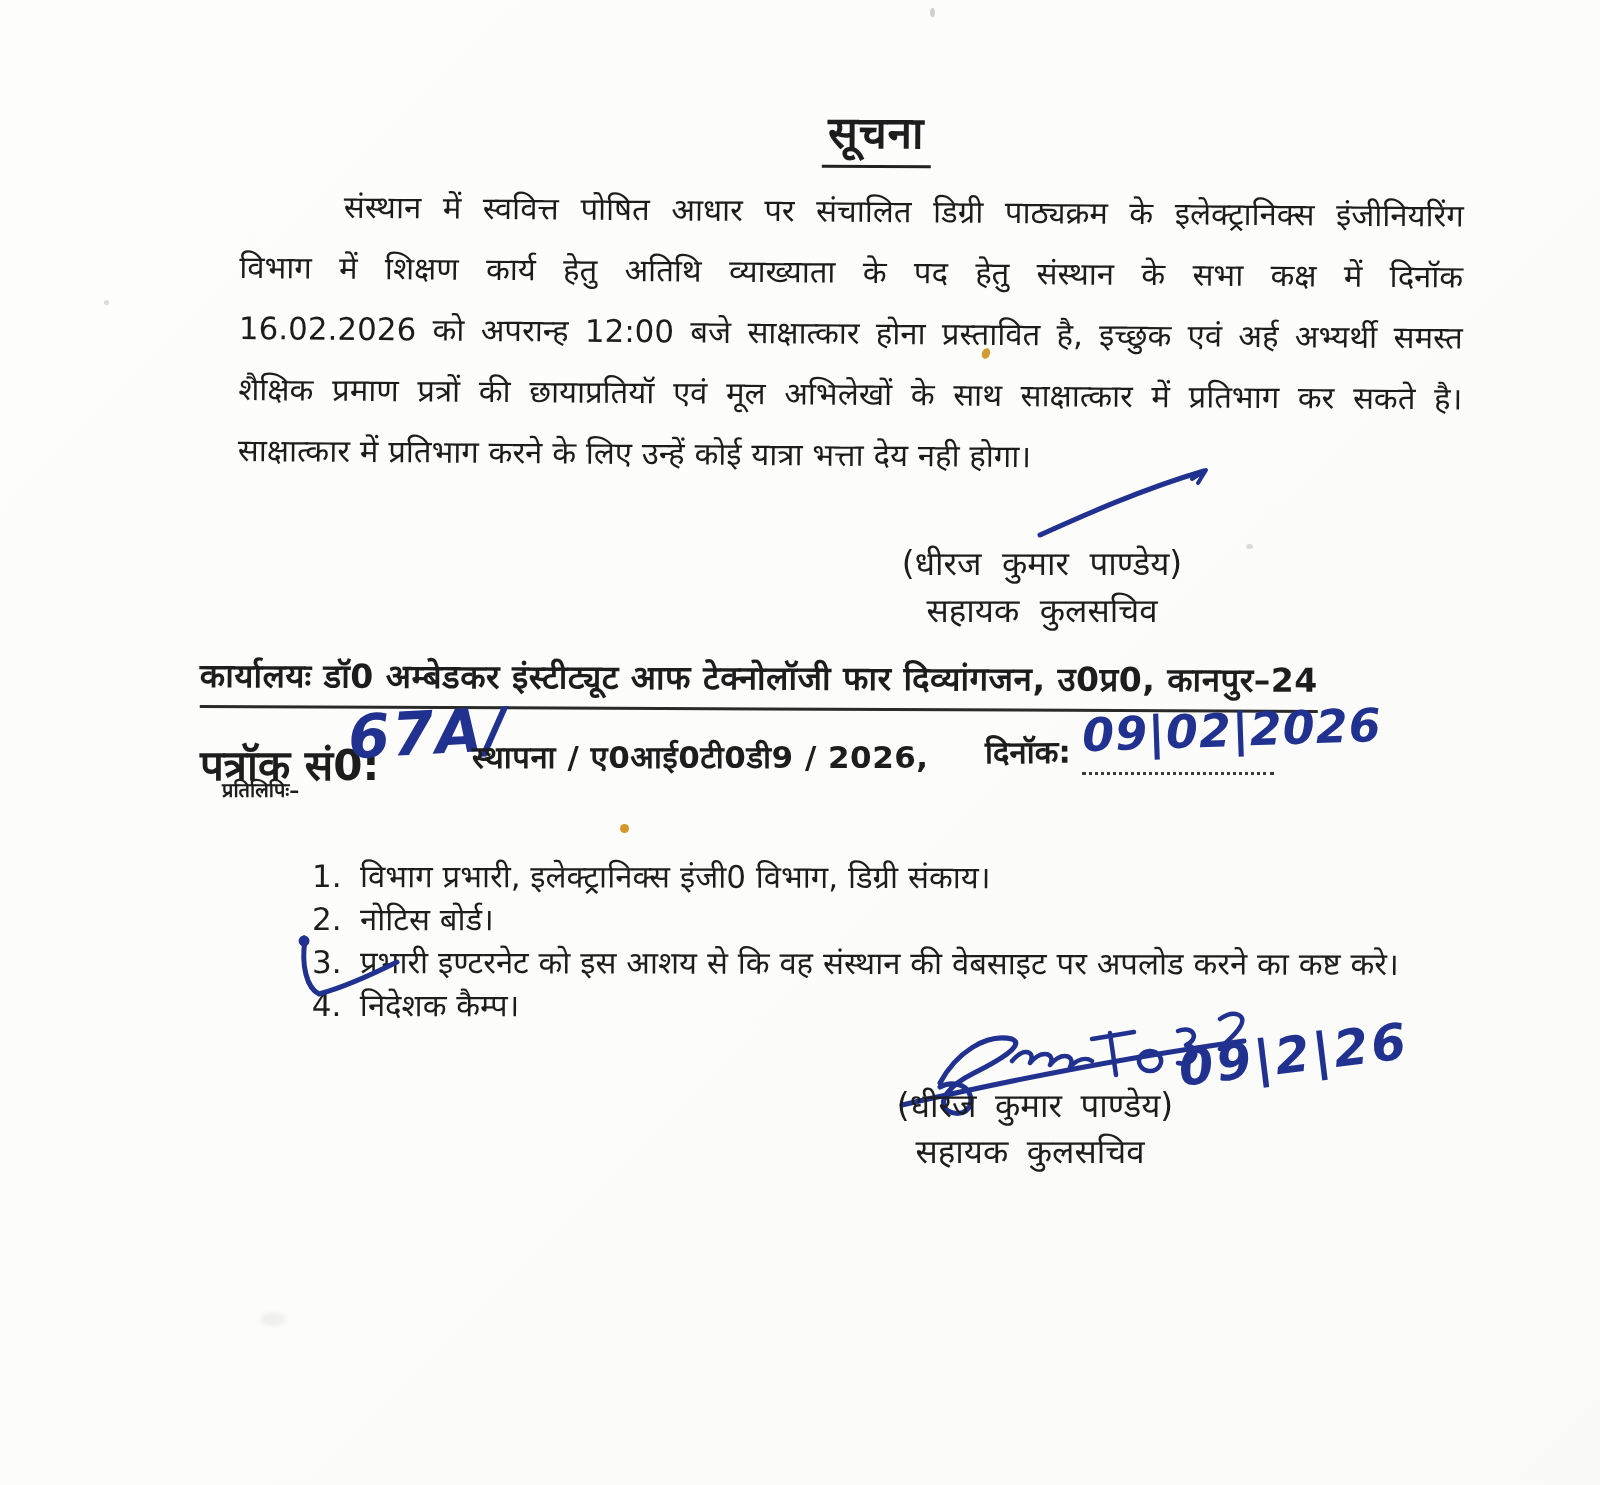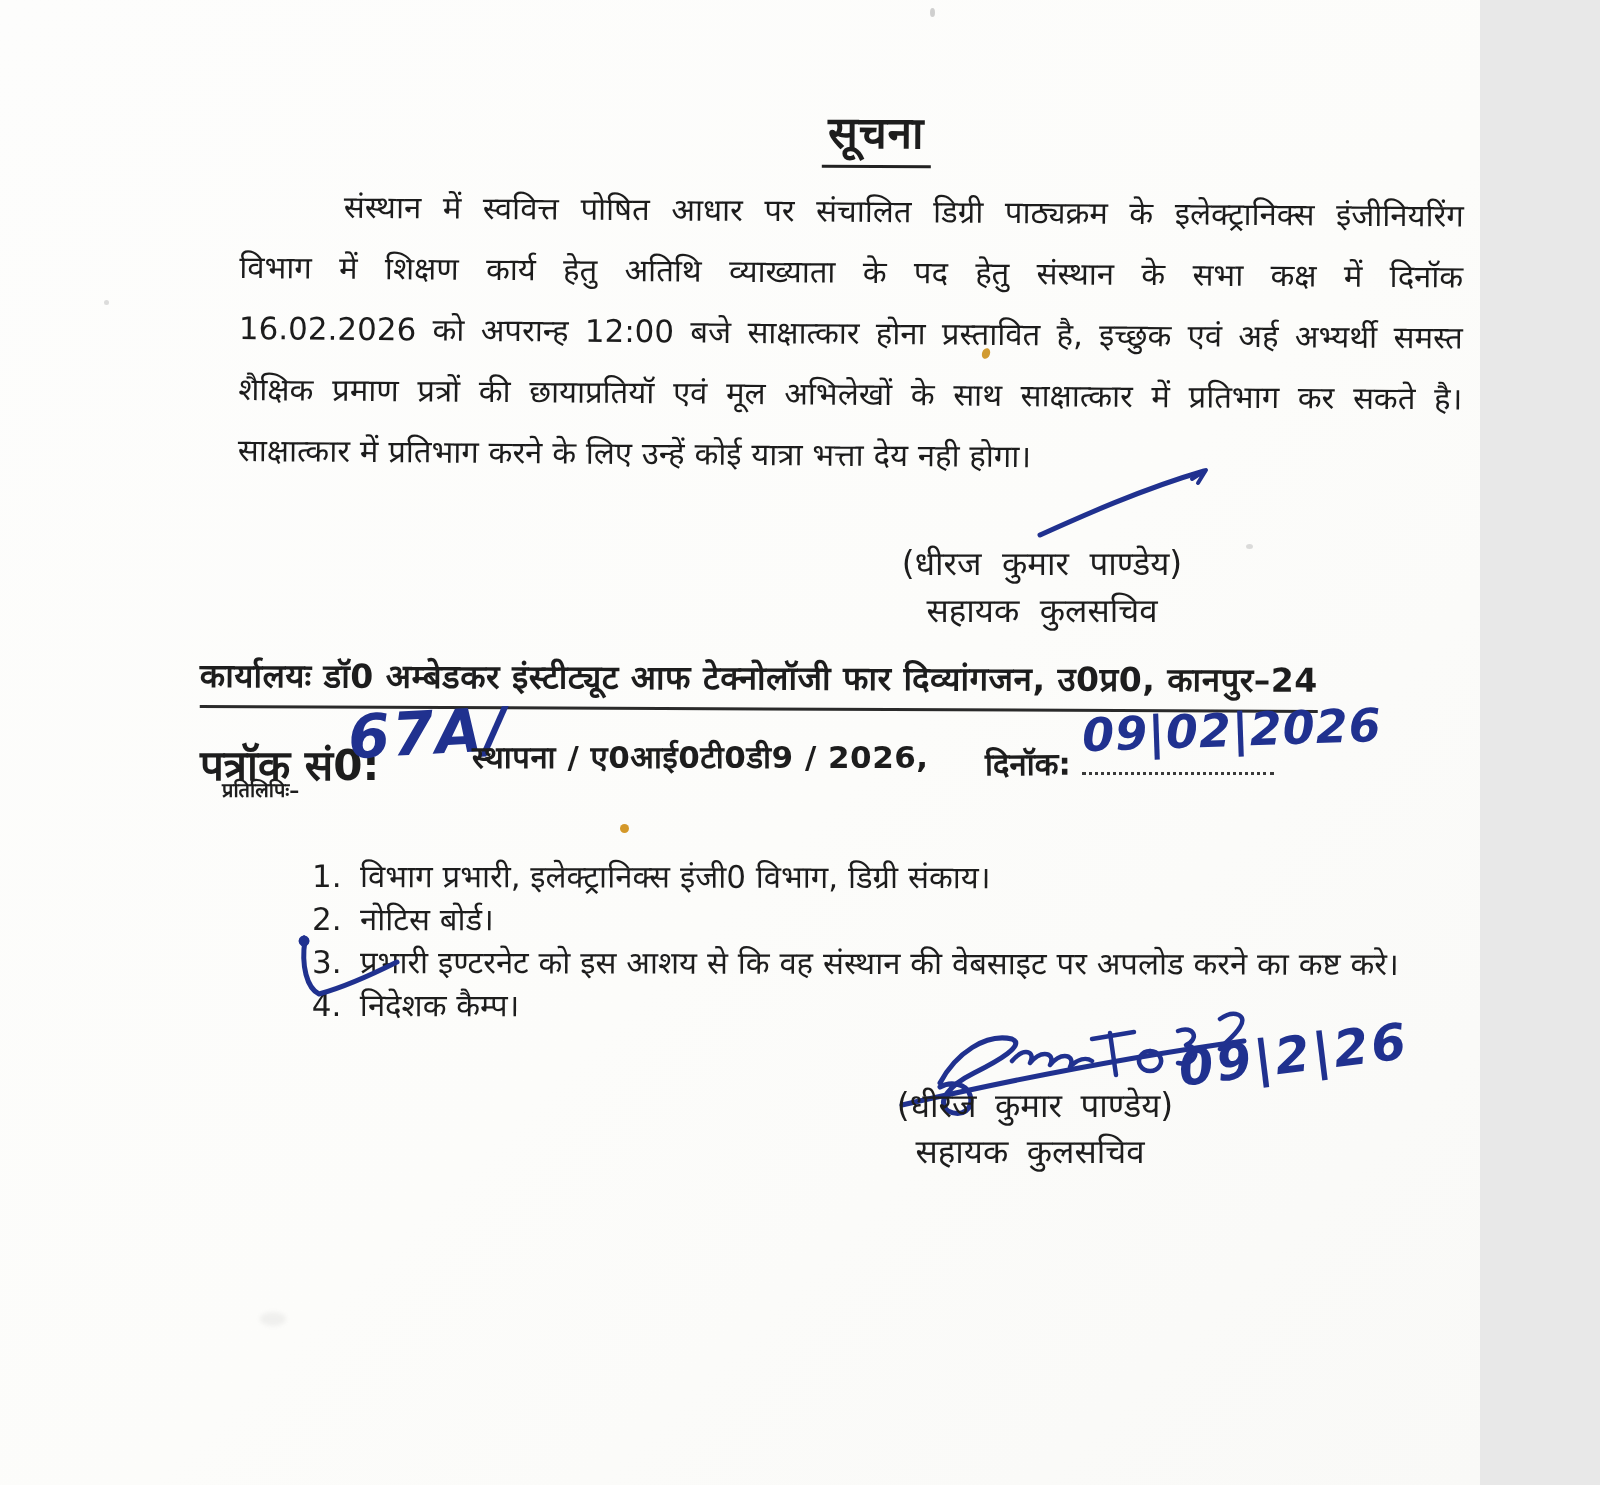--- a/index.html
+++ b/index.html
@@ -3,21 +3,21 @@
 <meta charset="utf-8">
 <style>
   * { margin:0; padding:0; box-sizing:border-box; }
   html,body { width:1600px; height:1485px; }
   body {
     font-family: "DejaVu Sans", "Liberation Sans", sans-serif;
     background:#e8e8e8;
     overflow:hidden;
   }
   .sheet {
-    position:absolute; left:0; top:0; width:1480px; height:1485px;
+    position:absolute; left:0; top:0; width:1600px; height:1485px;
     background: linear-gradient(135deg,#fdfdfc 0%, #fcfcfa 55%, #f9f9f7 100%);
     color:#1d1d1d;
     overflow:hidden;
   }
   
   .title {
     position:absolute; left:822px; top:101px;
     font-size:44px; font-weight:700; letter-spacing:1px;
     border-bottom:3px solid #222; padding:0 6px 4px 6px;
     transform:rotate(0.3deg);
@@ -45,21 +45,21 @@
     transform:rotate(0.25deg); transform-origin:left top;
     letter-spacing:0.5px;
   }
   .letter-label { position:absolute; left:200px; top:735px; font-size:42px; font-weight:700; }
   .hand-number {
     position:absolute; left:348px; top:698px;
     font-size:60px; font-style:italic; font-weight:700;
     color:#20318f; transform:rotate(-3deg); letter-spacing:2px;
   }
   .letter-rest { position:absolute; left:472px; top:735px; font-size:31px; font-weight:700; letter-spacing:0.5px; }
-  .date-label  { position:absolute; left:985px; top:730px; font-size:31px; font-weight:700; transform:rotate(-0.4deg);margin-top:12px; }
+  .date-label  { position:absolute; left:985px; top:730px; font-size:31px; font-weight:700; transform:rotate(-0.4deg); }
   .date-dots   { position:absolute; left:1082px; top:737px; width:192px; height:38px;
                  border-bottom:3px dotted #3a3a3a; }
   .hand-date   {
     position:absolute; left:1082px; top:703px;
     font-size:46px; font-style:italic; font-weight:600;
     color:#20318f; transform:rotate(-2deg); letter-spacing:1px; white-space:nowrap;
   }
   
   .copy-heading { position:absolute; left:222px; top:776px; font-size:20px; font-weight:700; }
   .copy-list { position:absolute; left:312px; top:856px; width:1130px; font-size:31px; transform:rotate(0.1deg); }

